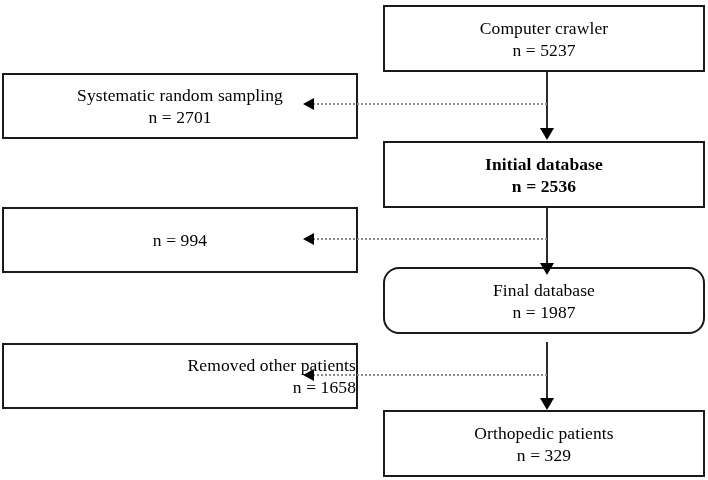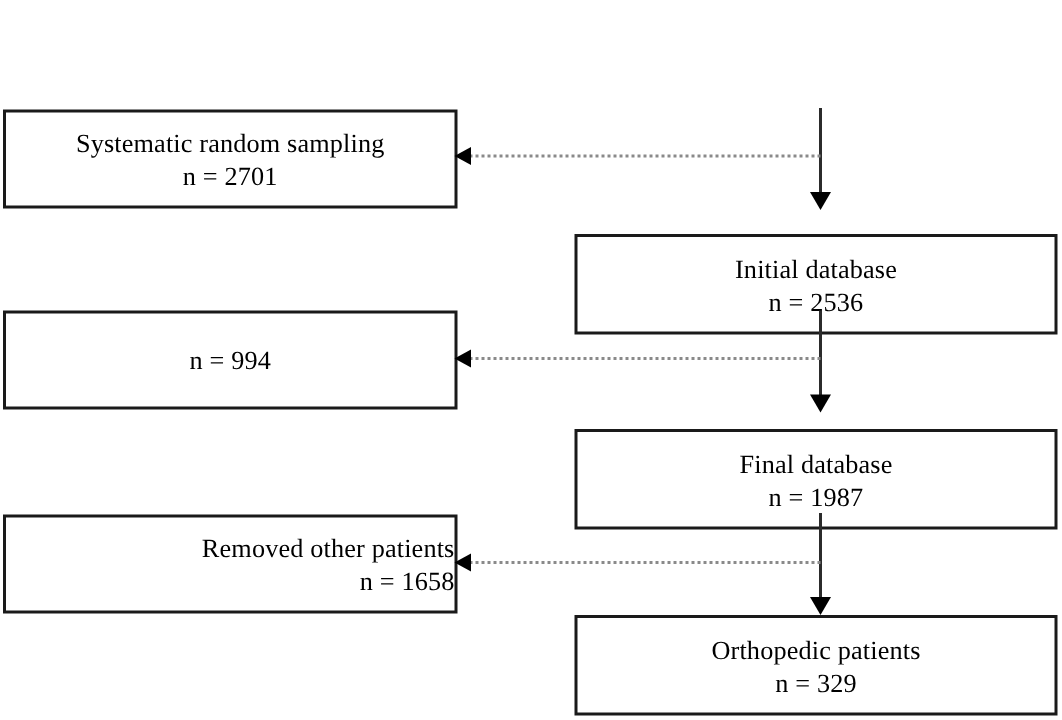--- a/index.html
+++ b/index.html
@@ -40,28 +40,28 @@
     letter-spacing: 0.1px;
     white-space: nowrap;
   }
   
   .node.main {
     left: 383px;
     width: 322px;
     height: 67px;
   }
   #node-computer-crawler { top: 5px; }
-  #node-initial-database { top: 156px; }
-  #node-final-database   { top: 286px; }
+  #node-initial-database { top: 141px; font-weight: bold; }
+  #node-final-database   { top: 267px; border-radius: 16px; }
   #node-orthopedic-patients { top: 410px; }
 
   
   .node.side {
     left: 2px;
-    width: 303px;
+    width: 356px;
     height: 66px;
   }
   #node-systematic-sampling { top: 73px; }
   #node-deleted-cases       { top: 207px; }
   #node-removed-patients    { top: 343px; align-items: flex-end; }
 
   
   .v-connector {
     position: absolute;
     left: 546px;
@@ -102,20 +102,24 @@
   }
   #dotted-1 { top: 103px; }
   #dotted-2 { top: 238px; }
   #dotted-3 { top: 374px; }
 </style>
 </head>
 <body>
 
 <div id="canvas">
 
+  <div class="node main" id="node-computer-crawler">
+    <div class="line1">Computer crawler</div>
+    <div class="line2">n = 5237</div>
+  </div>
 
   <div class="node main" id="node-initial-database">
     <div class="line1">Initial database</div>
     <div class="line2">n = 2536</div>
   </div>
 
   <div class="node main" id="node-final-database">
     <div class="line1">Final database</div>
     <div class="line2">n = 1987</div>
   </div>

